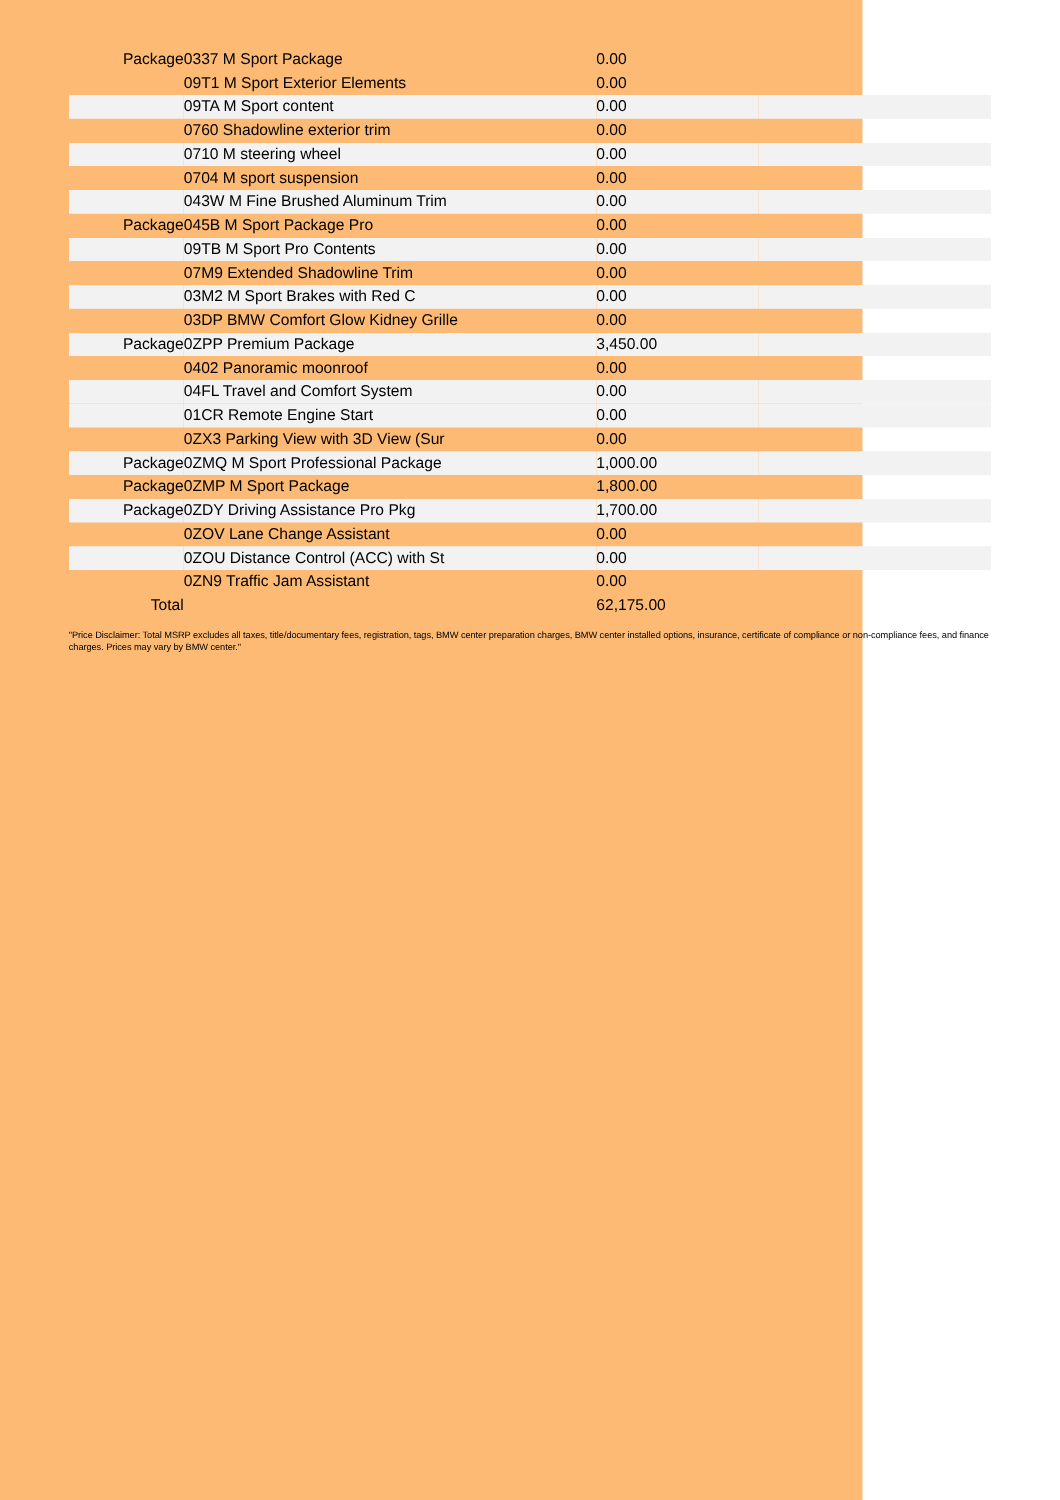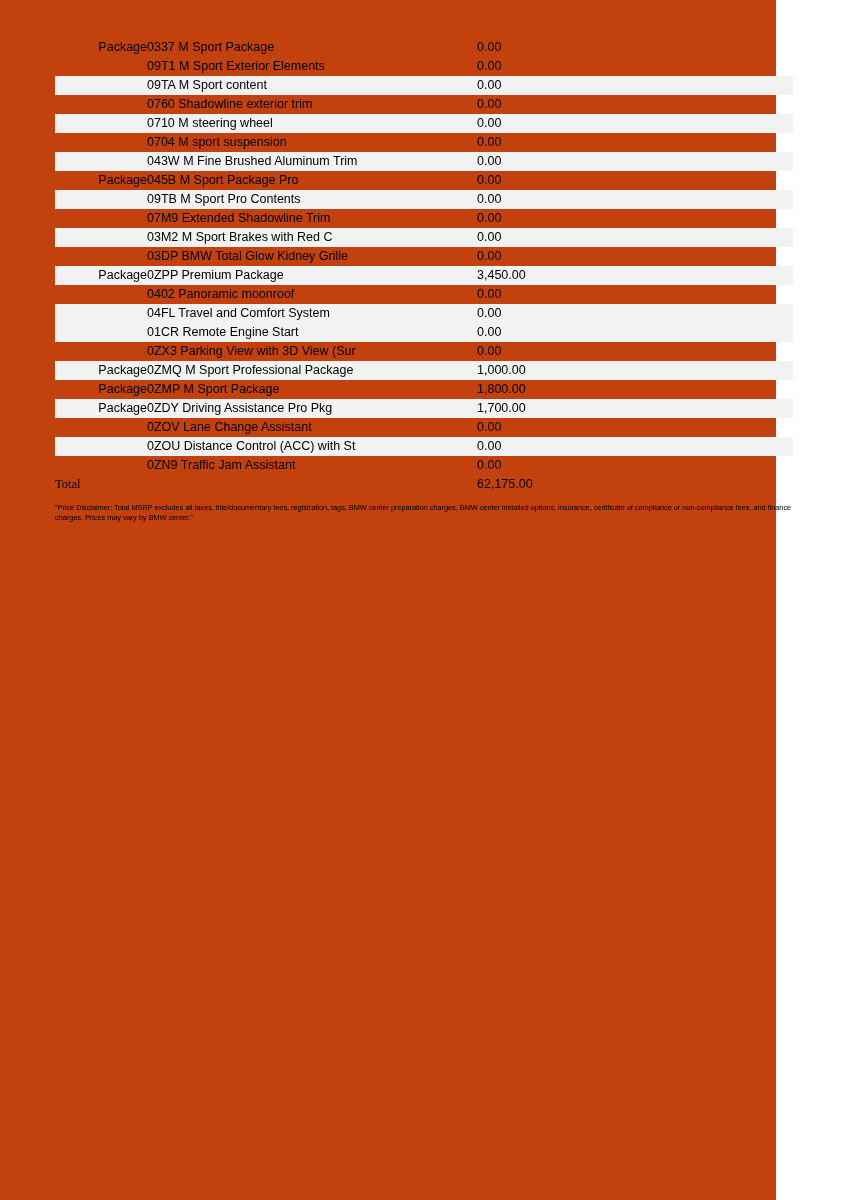--- a/index.html
+++ b/index.html
@@ -9,23 +9,23 @@
   }
   body {
     width: 848px;
     height: 1200px;
     font-family: "Liberation Sans", sans-serif;
     color: #000000;
     -webkit-font-smoothing: antialiased;
   }
   .page {
     position: relative;
-    width: 776px;
+    width: 690px;
     height: 1200px;
-    background: #c2410c;
+    background: #fdba74;
     box-sizing: border-box;
     padding: 38px 55px 0 55px;
   }
   table.pricing {
     width: 738px;
     border-collapse: collapse;
     table-layout: fixed;
   }
   table.pricing tr {
     height: 19px;
@@ -51,22 +51,21 @@
     padding-left: 24px;
   }
   td.c-price {
     width: 130px;
     padding-right: 2px;
   }
   td.c-pad {
     width: 186px;
   }
   .total-row td.c-type {
-    text-align: left;
-    font-family: Liberation Serif, serif;
+    text-align: right;
   }
   .disclaimer {
     width: 740px;
     margin-top: 9px;
     font-size: 7.4px;
     line-height: 9.6px;
     color: #000000;
     letter-spacing: -0.05px;
   }
 </style>
@@ -137,21 +136,21 @@
           <td class="c-pad"></td>
         </tr>
         <tr class="alt">
           <td class="c-type"></td>
           <td class="c-desc">03M2 M Sport Brakes with Red C</td>
           <td class="c-price">0.00</td>
           <td class="c-pad"></td>
         </tr>
         <tr>
           <td class="c-type"></td>
-          <td class="c-desc">03DP BMW Total Glow Kidney Grille</td>
+          <td class="c-desc">03DP BMW Comfort Glow Kidney Grille</td>
           <td class="c-price">0.00</td>
           <td class="c-pad"></td>
         </tr>
         <tr class="alt">
           <td class="c-type">Package</td>
           <td class="c-desc">0ZPP Premium Package</td>
           <td class="c-price">3,450.00</td>
           <td class="c-pad"></td>
         </tr>
         <tr>

